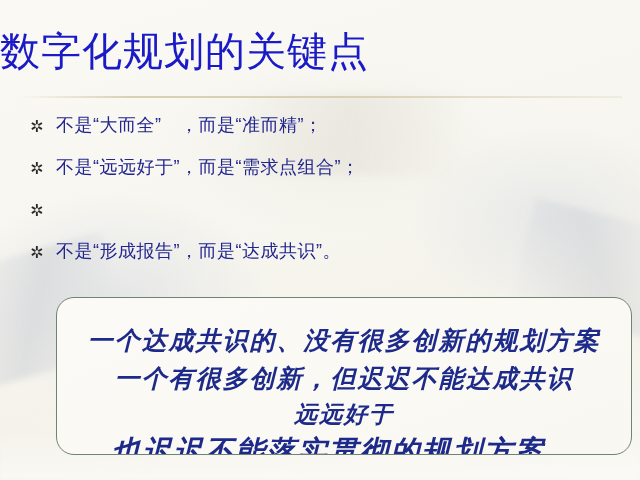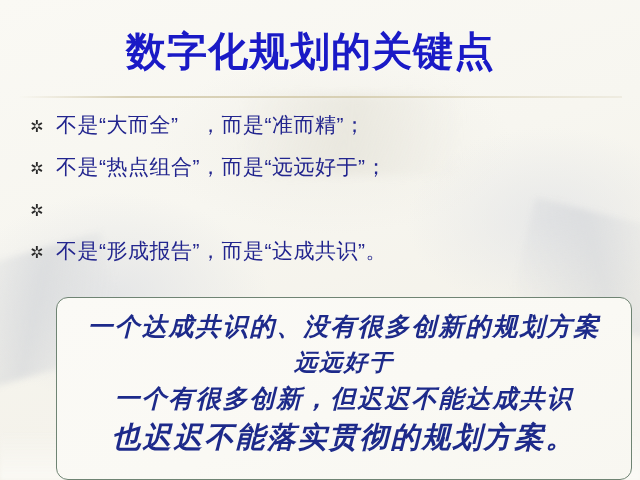--- a/index.html
+++ b/index.html
@@ -53,23 +53,22 @@
     left: 0px; top: 430px; width: 640px; height: 50px;
     background: linear-gradient(180deg, rgba(250,249,245,0.0) 0%, rgba(251,250,246,0.85) 100%);
     filter: blur(2px);
   }
 
   
   .title {
     position: absolute;
     left: 0; top: 26px;
     width: 621px;
-    text-align: center;
     font-size: 40px;
-    font-weight: bold;
+    font-weight: normal;
     letter-spacing: 1px;
     color: #1a1ac6;
     line-height: 1.25;
     text-shadow: 0 1px 0 rgba(255,255,255,0.5);
   }
 
   .title-rule {
     position: absolute;
     left: 18px; top: 96px;
     width: 604px; height: 2px;
@@ -95,36 +94,36 @@
   .bullet-mark {
     width: 26px;
     flex: 0 0 26px;
     font-size: 16px;
     line-height: 1;
     color: #2b2b2b;
     text-align: left;
     padding-top: 4px;
   }
   .bullet-text {
-    font-size: 21px;
+    font-size: 18px;
     color: #22258e;
     letter-spacing: 0.5px;
     font-family: "Liberation Sans", "DejaVu Sans", sans-serif;
   }
 
   
   .quote-box {
     position: absolute;
     left: 56px; top: 297px;
-    width: 576px; height: 183px;
+    width: 576px; height: 158px;
     box-sizing: border-box;
     border: 1.5px solid #6f8473;
-    border-radius: 12px;
+    border-radius: 18px;
     background: linear-gradient(160deg, #fbfaf6 0%, #faf9f4 55%, #f8f7f1 100%);
-    padding: 10px 12px 8px 12px;
+    padding: 24px 12px 8px 12px;
     overflow: hidden;
   }
   .quote-line {
     text-align: center;
     color: #1d2a8a;
     font-weight: bold;
     font-family: "Liberation Serif", "DejaVu Serif", serif;
     font-style: italic;
     white-space: nowrap;
     letter-spacing: 2px;
@@ -150,34 +149,34 @@
 
   <div class="bullets">
 
     <div class="bullet-row">
       <span class="bullet-mark">✲</span>
       <span class="bullet-text">不是“大而全”　，而是“准而精”；</span>
     </div>
 
     <div class="bullet-row">
       <span class="bullet-mark">✲</span>
-      <span class="bullet-text">不是“热点组合”，而是“远远好于”；</span>
+      <span class="bullet-text">不是“远远好于”，而是“需求点组合”；</span>
     </div>
 
     <div class="bullet-row">
       <span class="bullet-mark">✲</span>
     </div>
 
     <div class="bullet-row">
       <span class="bullet-mark">✲</span>
       <span class="bullet-text">不是“形成报告”，而是“达成共识”。</span>
     </div>
 
   </div>
 
   <div class="quote-box">
     <div class="quote-line ql-1">一个达成共识的、没有很多创新的规划方案</div>
+    <div class="quote-line ql-3">一个有很多创新，但迟迟不能达成共识</div>
     <div class="quote-line ql-2">远远好于</div>
-    <div class="quote-line ql-3">一个有很多创新，但迟迟不能达成共识</div>
     <div class="quote-line ql-4">也迟迟不能落实贯彻的规划方案。</div>
   </div>
 
 </div>
 
 </body></html>

